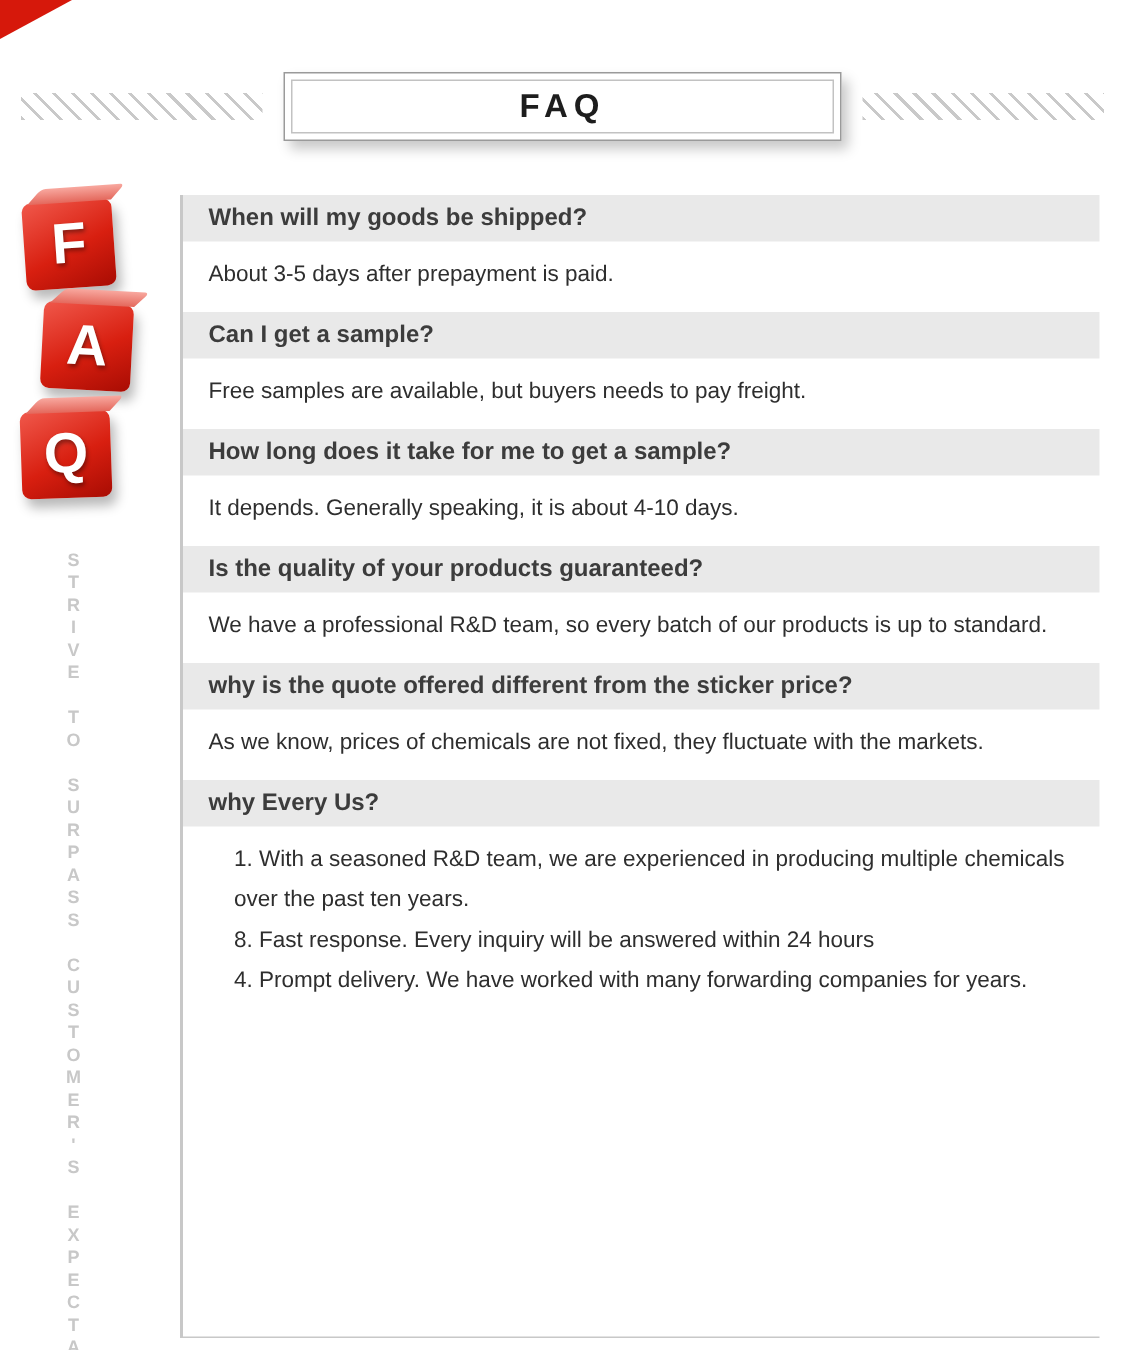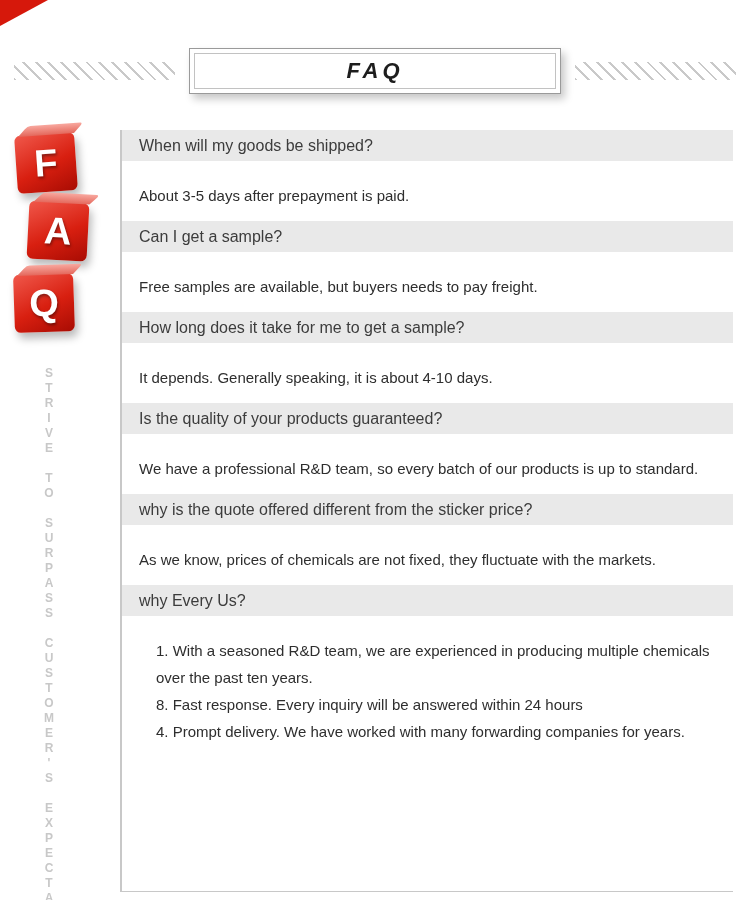--- a/index.html
+++ b/index.html
@@ -34,21 +34,21 @@
     border:1px solid #9a9a9a;
     padding:4px;background:#fff;
     box-shadow:4px 5px 8px rgba(0,0,0,0.22);
   }
   .title-inner{
     width:100%;height:100%;box-sizing:border-box;
     border:1px solid #c2c2c2;
     display:flex;align-items:center;justify-content:center;
   }
   .title-inner span{
-    font-size:22px;font-weight:bold;letter-spacing:4px;color:#1d1d1d;font-style:italic;
+    font-size:22px;font-weight:bold;letter-spacing:4px;color:#1d1d1d;
   }
 
   
   .cube{
     position:absolute;width:60px;height:58px;
     background:linear-gradient(155deg,#f0584b 0%,#d81f10 55%,#a80c03 100%);
     border-radius:6px;
     display:flex;align-items:center;justify-content:center;
     color:#fff;font-weight:bold;font-size:38px;
     text-shadow:1px 2px 3px rgba(0,0,0,0.4);
@@ -75,23 +75,23 @@
   
   .content{
     position:absolute;left:120px;top:130px;width:613px;
     border-left:2px solid #c8c8c8;
     border-bottom:1px solid #c8c8c8;
     min-height:762px;box-sizing:border-box;
     padding-bottom:12px;
   }
   .q-bar{
     background:#e9e9e9;height:31px;line-height:31px;
-    padding-left:17px;font-size:16px;color:#3c3c3c;
+    padding-left:17px;font-size:16px;color:#3c3c3c;font-weight:bold;
   }
-  .answer{padding:8px 0 12px 0;margin-top:13px;}
+  .answer{padding:8px 0 12px 0;}
   .answer p{
     margin:0;padding:0 22px 0 17px;
     font-size:15px;line-height:27px;color:#2e2e2e;
   }
   .answer.list p{padding-left:34px;}
 </style>
 </head>
 <body>
 
 <div class="page">

